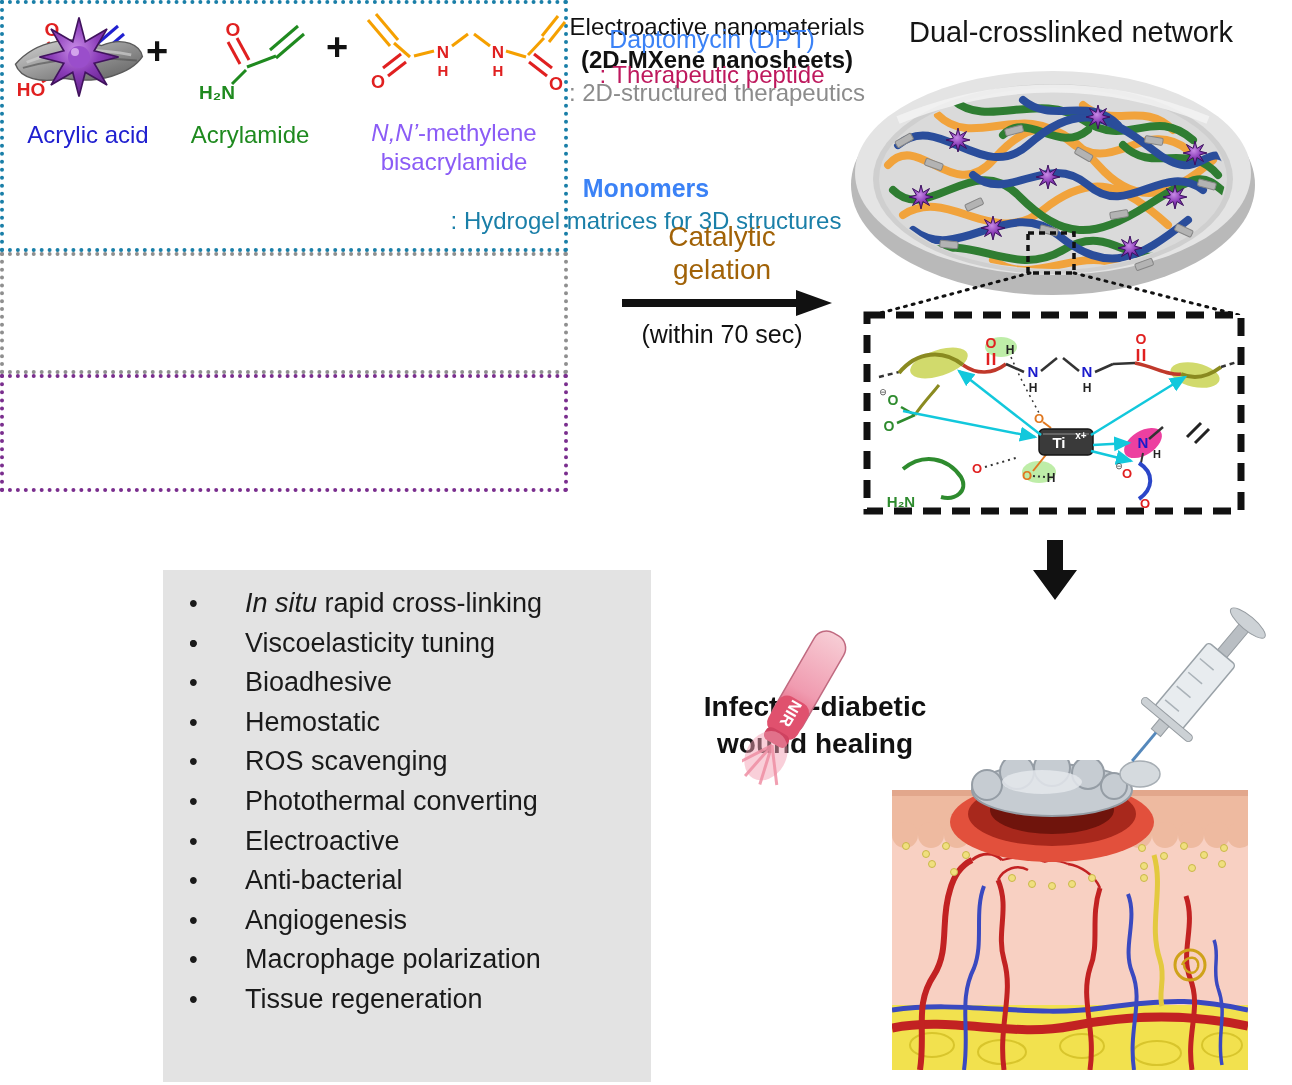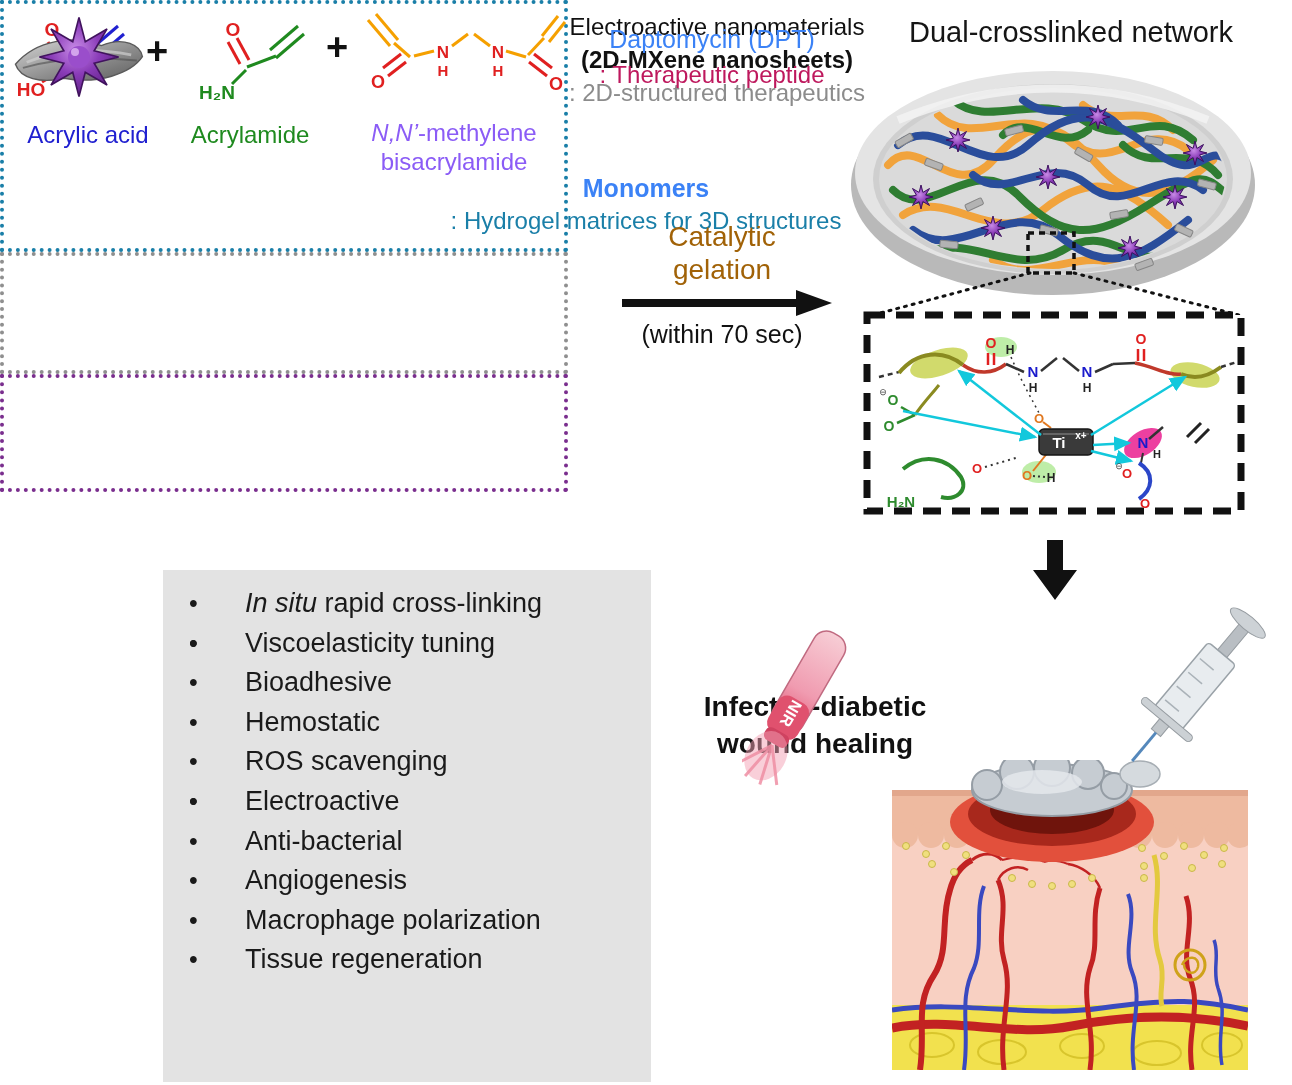--- a/index.html
+++ b/index.html
@@ -303,21 +303,21 @@
 </svg>
 
 <div class="features">
   <ul>
     <li><span class="blt">•</span><span class="it">In situ</span><span> rapid cross-linking</span></li>
     <li><span class="blt">•</span></li>
     <li><span class="blt">•</span><span>Viscoelasticity tuning</span></li>
     <li><span class="blt">•</span><span>Bioadhesive</span></li>
     <li><span class="blt">•</span><span>Hemostatic</span></li>
     <li><span class="blt">•</span><span>ROS scavenging</span></li>
-    <li><span class="blt">•</span></li>
+    <li><span class="blt">•</span><span>Photothermal converting</span></li>
     <li><span class="blt">•</span><span>Electroactive</span></li>
     <li><span class="blt">•</span><span>Anti-bacterial</span></li>
     <li><span class="blt">•</span><span>Angiogenesis</span></li>
     <li><span class="blt">•</span><span>Macrophage polarization</span></li>
     <li><span class="blt">•</span><span>Tissue regeneration</span></li>
   </ul>
 </div>
 
 <div class="wound-title">
   <div>Infected-diabetic</div>

